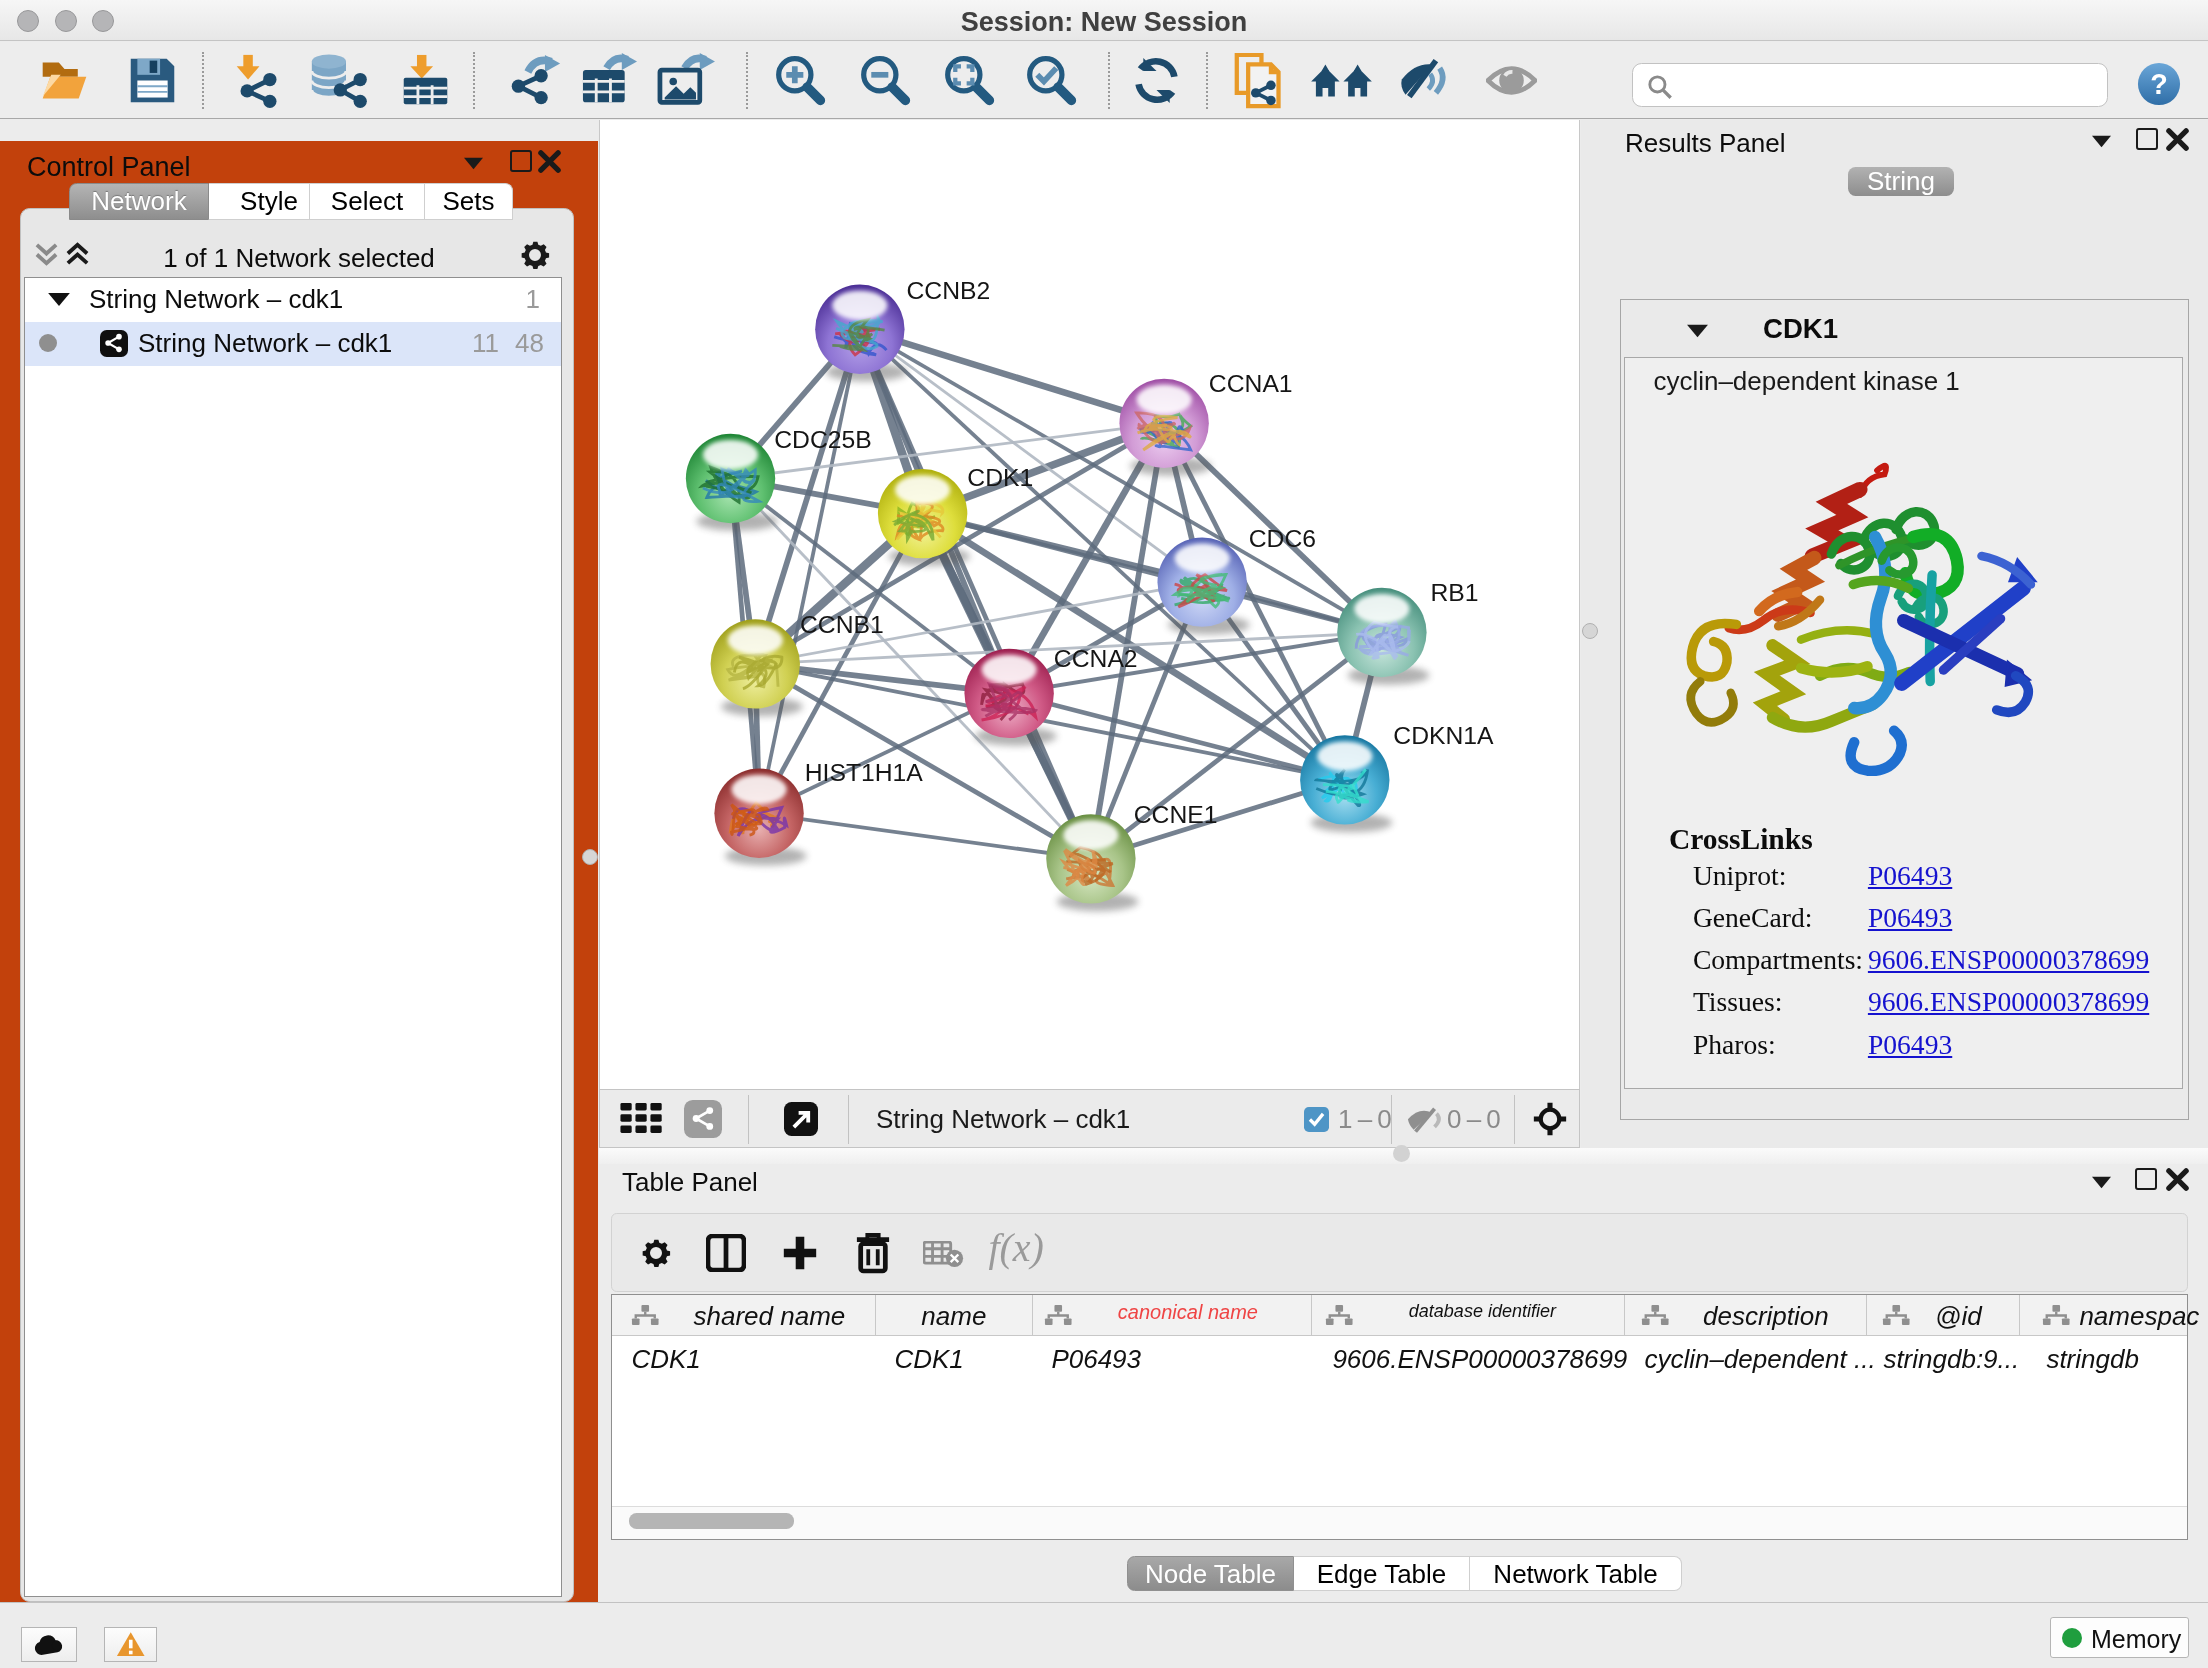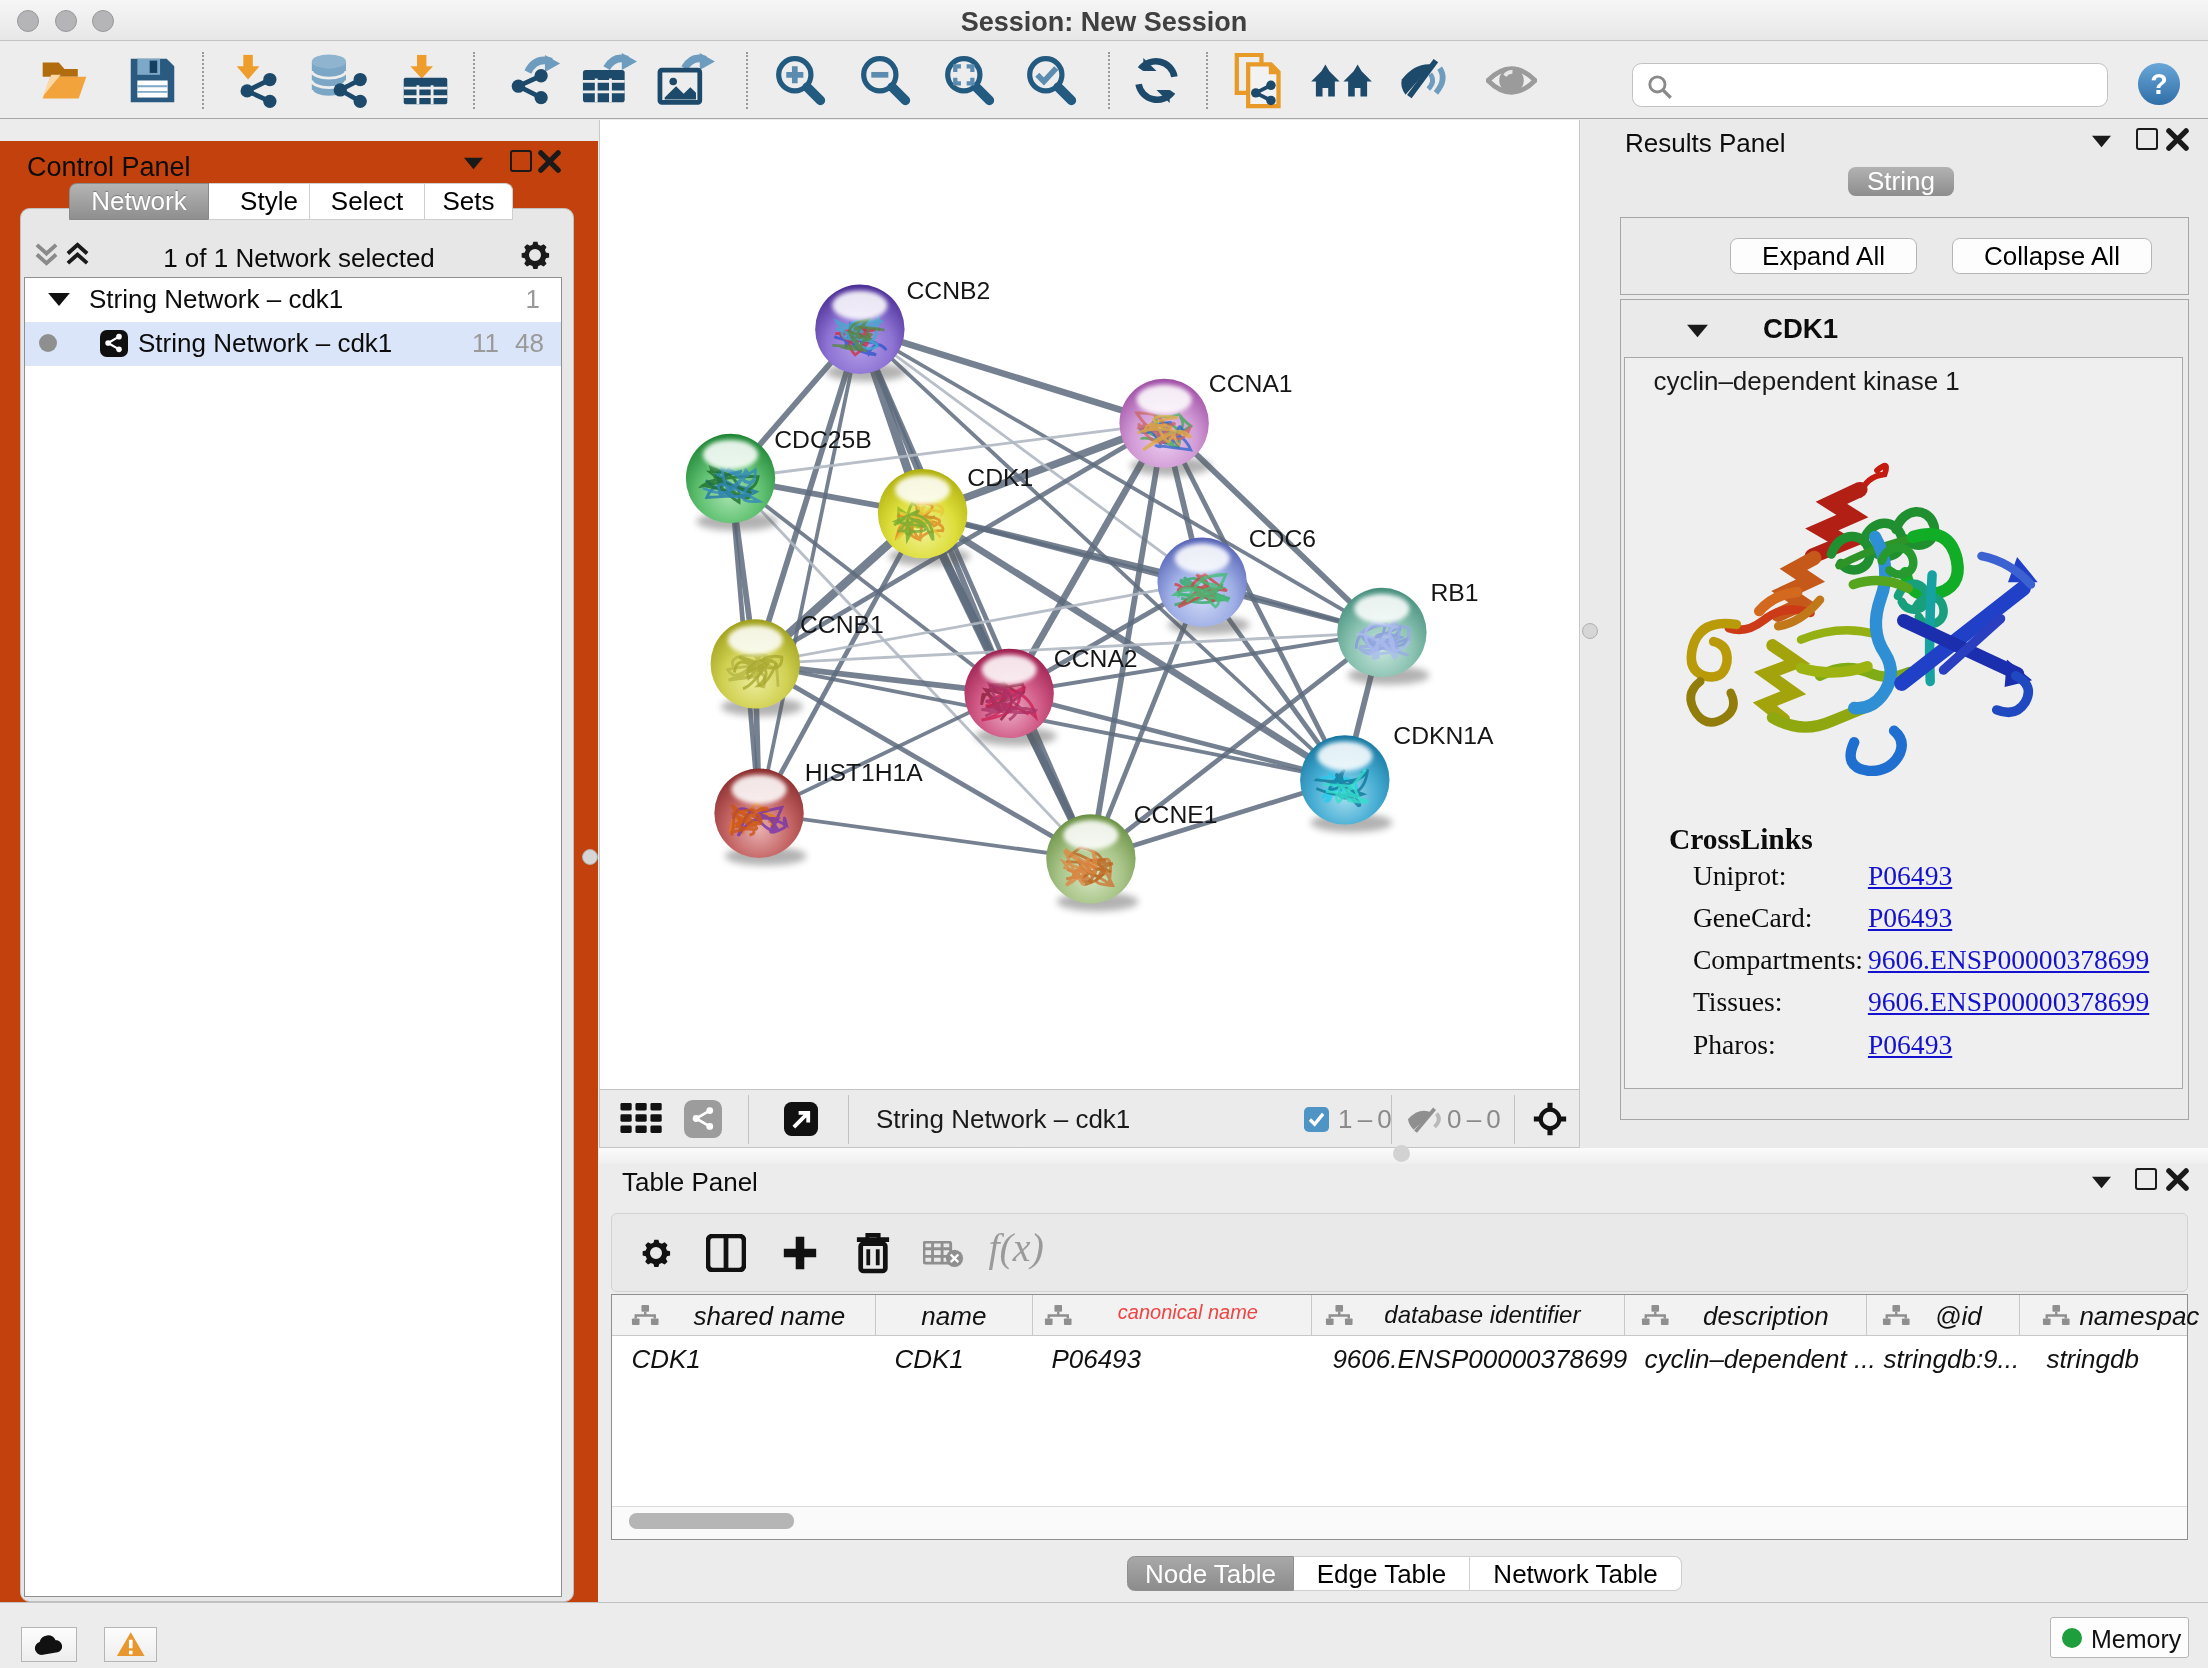--- a/index.html
+++ b/index.html
@@ -506,24 +506,20 @@
   <div id="rpanel">
     <div style="position:absolute;left:44px;top:7.6px;font-size:26px;color:#0c0c0c;">Results Panel</div>
     <svg style="position:absolute;left:509px;top:12.4px;" width="23" height="19" viewBox="0 0 24 20">
         <path d="M2 4 h20 l-10 12 z" fill="#1a1a1a"></path>
       </svg>
     <div style="position:absolute;left:555px;top:7.6px;width:22px;height:22px;border:2.9px solid #1a1a1a;border-radius:2.9px;"></div>
     <svg style="position:absolute;left:585px;top:7.6px;" width="23" height="23" viewBox="0 0 24 24">
         <path d="M3 3 L21 21 M21 3 L3 21" stroke="#1a1a1a" stroke-width="5.5" stroke-linecap="round"></path>
       </svg>
     <div style="position:absolute;left:267px;top:47px;width:106px;height:28.5px;background:linear-gradient(#b2b2b2,#8d8d8d);border-radius:7.6px;color:#fff;font-size:26px;text-align:center;line-height:28.5px;">String</div>
-    <div style="position:absolute;left:39px;top:97px;width:569px;height:78px;border:1.9px solid #a6a6a6;background:#eaeaea;">
-      <div style="position:absolute;left:109px;top:20px;width:187px;height:36px;background:#fdfdfd;border:1px solid #b5b5b5;border-radius:7.6px;font-size:26px;text-align:center;line-height:34px;color:#000;">Expand All</div>
-      <div style="position:absolute;left:331px;top:20px;width:200px;height:36px;background:#fdfdfd;border:1px solid #b5b5b5;border-radius:7.6px;font-size:26px;text-align:center;line-height:34px;color:#000;">Collapse All</div>
-    </div>
     <div style="position:absolute;left:39px;top:179px;width:569px;height:821px;border:1.9px solid #a6a6a6;background:#eaeaea;">
       <svg style="position:absolute;left:64px;top:21px;" width="25" height="19" viewBox="0 0 26 20">
           <path d="M2 4 h22 l-11 13 z" fill="#1a1a1a"></path>
         </svg>
       <div style="position:absolute;left:142px;top:13.3px;font-size:27.6px;font-weight:bold;color:#0c0c0c;">CDK1</div>
       <div style="position:absolute;left:2.9px;top:57px;width:559px;height:732px;background:#efefef;border:1px solid #a8a8a8;">
         <div style="position:absolute;left:28.5px;top:7.6px;font-size:26px;color:#1a1a1a;">cyclin–dependent kinase 1</div>
         <svg style="position:absolute;left:33px;top:84px;" width="495" height="342" viewBox="0 0 520 360">
           <g fill="none" stroke-linecap="round">
             <path d="M230 30 q14 -12 8 4 q-20 2 -26 22" stroke="#c41a10" stroke-width="6"></path>
@@ -632,21 +628,21 @@
       <div style="position:absolute;left:466px;top:5.7px;width:219px;text-align:center;font-size:20px;color:#ef4444;">canonical name</div>
       <div style="position:absolute;left:699px;top:0;height:41px;border-left:1px solid #c8c8c8;"></div>
       <svg style="position:absolute;left:713px;top:9.5px;" width="28.5" height="23" viewBox="0 0 30 24">
           <g fill="#8f8f8f">
             <rect x="11" y="0" width="8" height="7" rx="1"></rect>
             <rect x="1" y="14" width="8" height="7" rx="1"></rect>
             <rect x="21" y="14" width="8" height="7" rx="1"></rect>
             <path d="M15 7 v4 M5 14 v-3 h20 v3" stroke="#8f8f8f" stroke-width="2.5" fill="none"></path>
           </g>
         </svg>
-      <div style="position:absolute;left:751px;top:5.7px;width:238px;text-align:center;font-size:24px;color:#111;">database identifier</div>
+      <div style="position:absolute;left:751px;top:5.7px;width:238px;text-align:center;font-size:18px;color:#111;">database identifier</div>
       <div style="position:absolute;left:1012px;top:0;height:41px;border-left:1px solid #c8c8c8;"></div>
       <svg style="position:absolute;left:1029px;top:9.5px;" width="28.5" height="23" viewBox="0 0 30 24">
           <g fill="#8f8f8f">
             <rect x="11" y="0" width="8" height="7" rx="1"></rect>
             <rect x="1" y="14" width="8" height="7" rx="1"></rect>
             <rect x="21" y="14" width="8" height="7" rx="1"></rect>
             <path d="M15 7 v4 M5 14 v-3 h20 v3" stroke="#8f8f8f" stroke-width="2.5" fill="none"></path>
           </g>
         </svg>
       <div style="position:absolute;left:1063px;top:5.7px;width:181px;text-align:center;font-size:26px;color:#111;">description</div>

